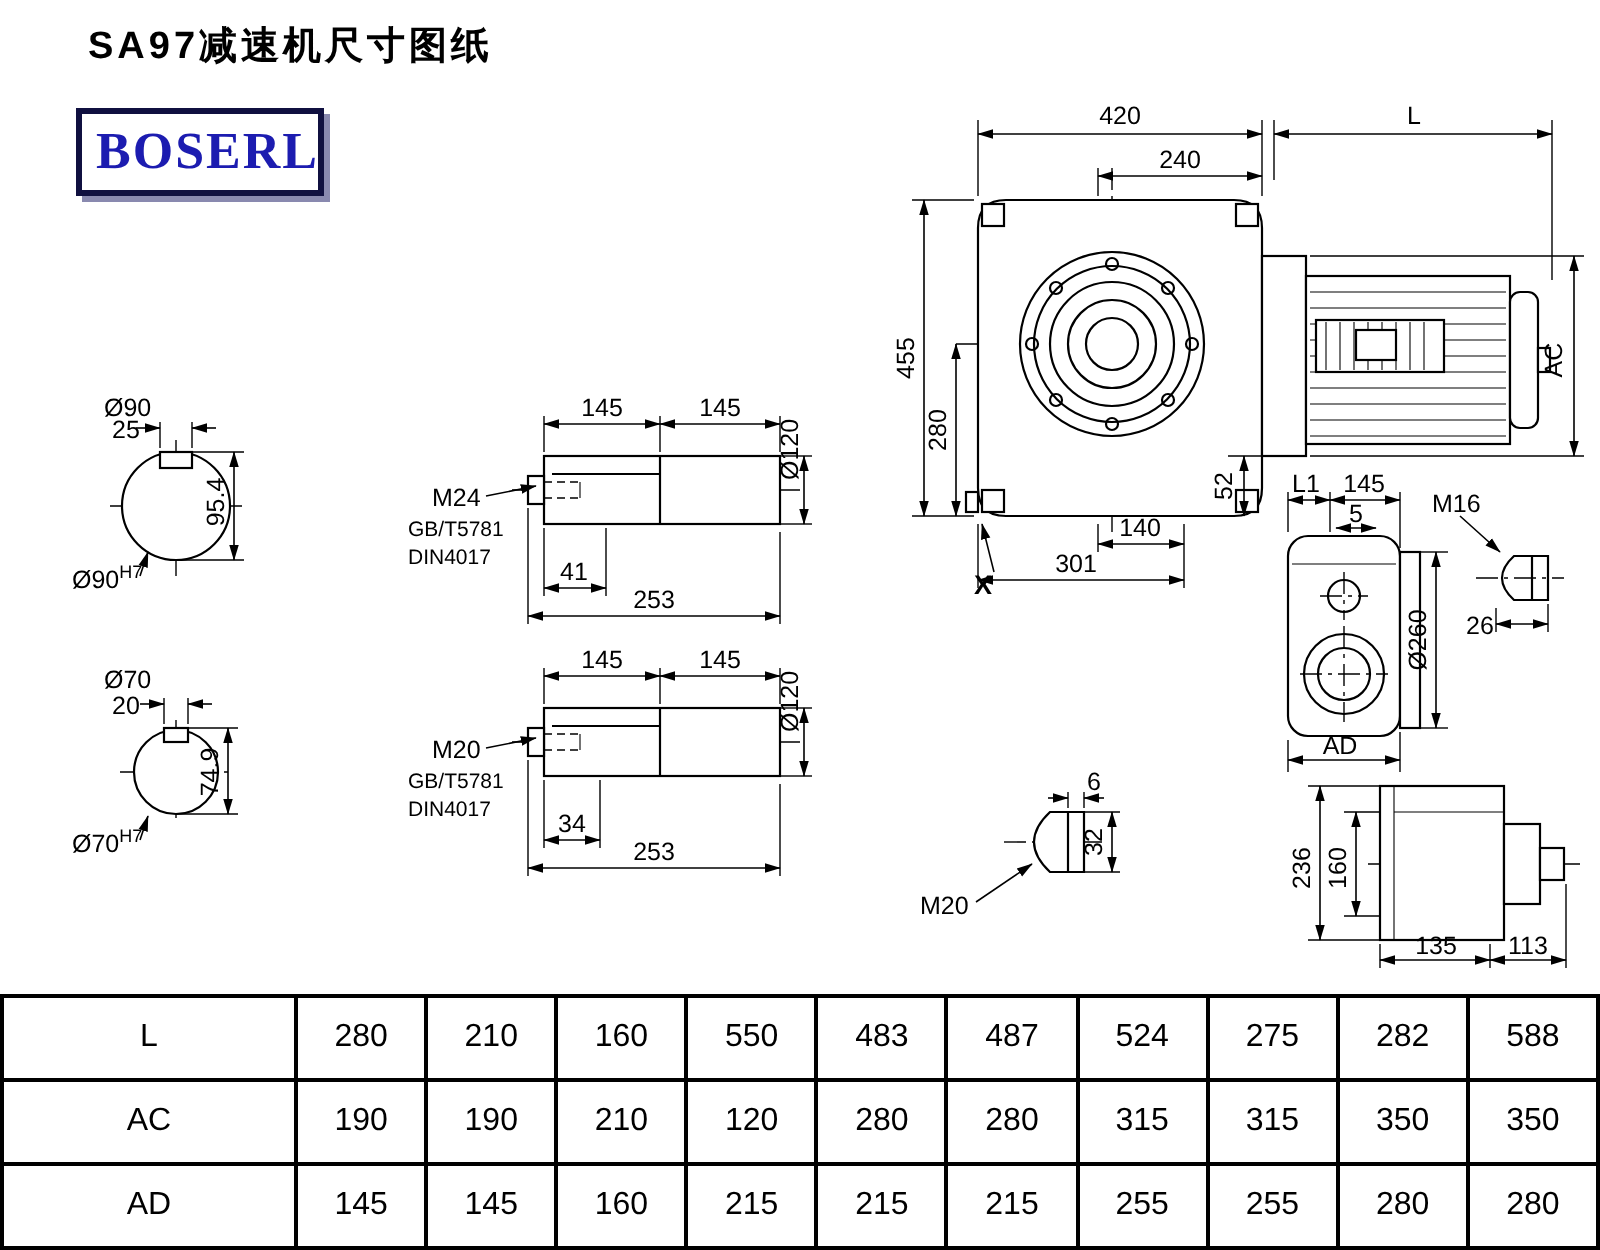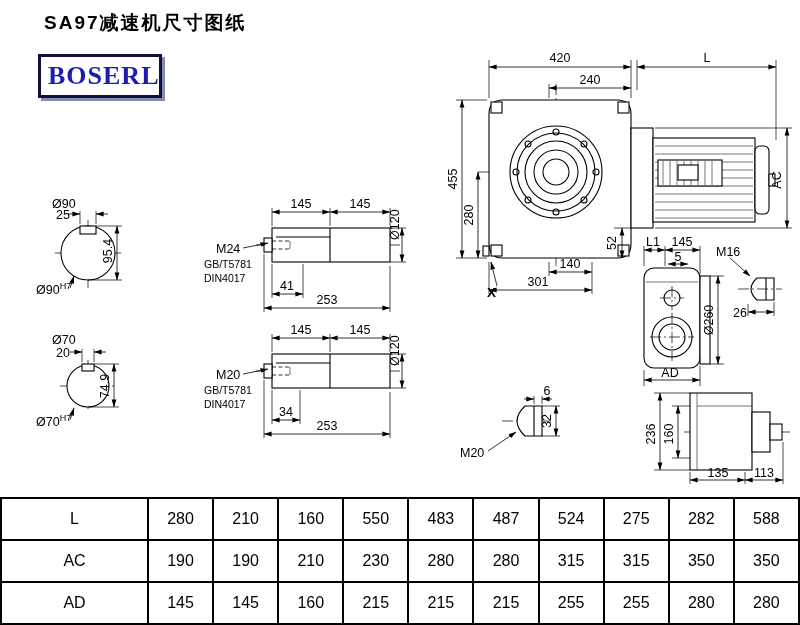--- a/index.html
+++ b/index.html
@@ -354,21 +354,21 @@
         <td>524</td>
         <td>275</td>
         <td>282</td>
         <td>588</td>
       </tr>
       <tr class="row">
         <th>AC</th>
         <td>190</td>
         <td>190</td>
         <td>210</td>
-        <td>230</td>
+        <td>120</td>
         <td>280</td>
         <td>280</td>
         <td>315</td>
         <td>315</td>
         <td>350</td>
         <td>350</td>
       </tr>
       <tr class="row">
         <th>AD</th>
         <td>145</td>

